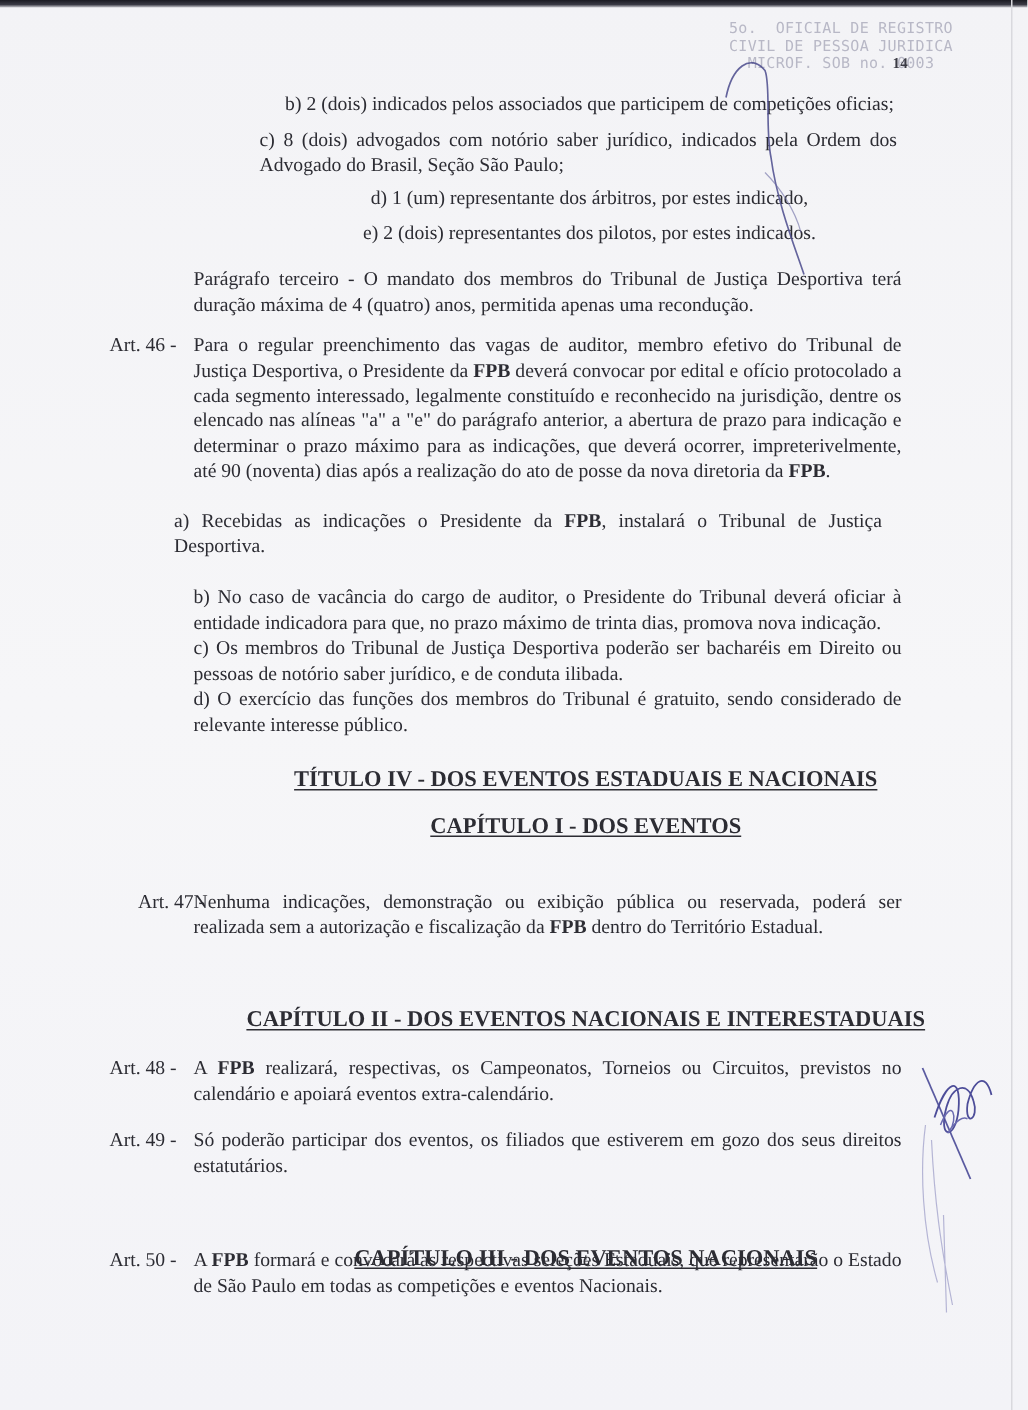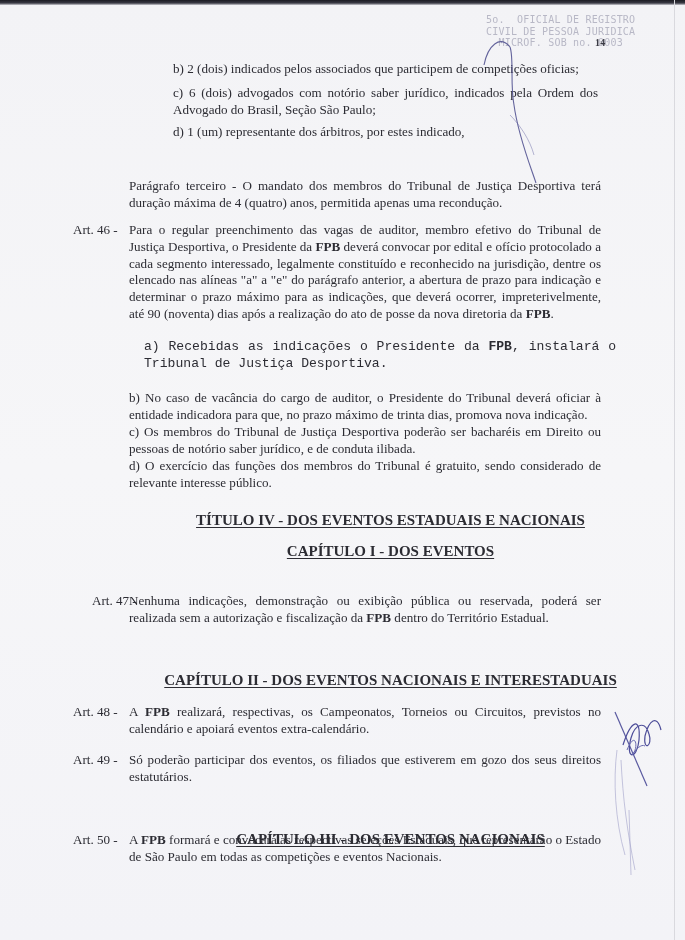--- a/index.html
+++ b/index.html
@@ -50,20 +50,21 @@
       font-family: "Liberation Serif", serif;
       font-size: 10px;
       font-weight: bold;
       color: #3b3b44;
     }
     .text {
       position: absolute;
       font-size: 13.1px;
       line-height: 16.8px;
       color: #2c2c33;
+      text-align: center;
     }
     .justify { text-align: justify; text-align-last: left; }
     .heading {
       position: absolute;
       left: 0; width: 685px;
       text-align: center;
       font-weight: bold;
       font-size: 15px;
       text-decoration: underline;
       text-underline-offset: 2px;
@@ -94,32 +95,36 @@
   <div class="stamp"><span>5o.  OFICIAL DE REGISTRO</span>
 <span>CIVIL DE PESSOA JURIDICA</span>
 <span>MICROF. SOB no. 0003</span><span class="pagenum">14</span></div>
 
   <div class="text" style="left:173px; top:61px; width:440px;">
     <span>b)</span>
     <span>2 (dois) indicados pelos associados que participem de competições oficias;</span>
   </div>
   <div class="text justify" style="left:173px; top:85px; width:425px; text-indent:0;">
     <span>c)</span>
-    <span>6 (dois) advogados com notório saber jurídico, indicados pela Ordem dos Advogado do Brasil, Seção São Paulo;</span>
+    <span>8 (dois) advogados com notório saber jurídico, indicados pela Ordem dos Advogado do Brasil, Seção São Paulo;</span>
   </div>
   <div class="text" style="left:173px; top:124px; width:440px;">
     <span>d)</span>
     <span>1 (um) representante dos árbitros, por estes indicado,</span>
+  </div>
+  <div class="text" style="left:173px; top:147px; width:440px;">
+    <span>e)</span>
+    <span>2 (dois) representantes dos pilotos, por estes indicados.</span>
   </div>
 
   <div class="text justify" style="left:129px; top:178px; width:472px;">Parágrafo terceiro - O mandato dos membros do Tribunal de Justiça Desportiva terá duração máxima de 4 (quatro) anos, permitida apenas uma recondução.</div>
 
   <div class="art-label" style="top:222px;">Art. 46 -</div>
   <div class="text justify" style="left:129px; top:222px; width:472px;"><span>Para o regular preenchimento das vagas de auditor, membro efetivo do Tribunal de Justiça Desportiva, o Presidente da </span><b>FPB</b><span> deverá convocar por edital e ofício protocolado a cada segmento interessado, legalmente constituído e reconhecido na jurisdição, dentre os elencado nas alíneas "a" a "e" do parágrafo anterior, a abertura de prazo para indicação e determinar o prazo máximo para as indicações, que deverá ocorrer, impreterivelmente, até 90 (noventa) dias após a realização do ato de posse da nova diretoria da </span><b>FPB</b><span>.</span></div>
-  <div class="text justify" style="left:144px; top:339px; width:472px;font-family:Liberation Mono, monospace;"><span>a) Recebidas as indicações o Presidente da </span><b>FPB</b><span>,  instalará o Tribunal de Justiça Desportiva.</span></div>
+  <div class="text justify" style="left:116px; top:339px; width:472px;"><span>a) Recebidas as indicações o Presidente da </span><b>FPB</b><span>,  instalará o Tribunal de Justiça Desportiva.</span></div>
   <div class="text justify" style="left:129px; top:424px; width:472px;">c) Os membros do Tribunal de Justiça Desportiva poderão ser bacharéis em Direito ou pessoas de notório saber jurídico, e de conduta ilibada.</div>
   <div class="text justify" style="left:129px; top:390px; width:472px;">b) No caso de vacância do cargo de auditor, o Presidente do Tribunal deverá oficiar à entidade indicadora para que, no prazo máximo de trinta dias, promova nova indicação.</div>
   <div class="text justify" style="left:129px; top:458px; width:472px;">d) O exercício das funções dos membros do Tribunal é gratuito, sendo considerado de relevante interesse público.</div>
 
   <div class="heading" style="top:512px;">TÍTULO IV - DOS EVENTOS ESTADUAIS E NACIONAIS</div>
   <div class="heading" style="top:543px;">CAPÍTULO I - DOS EVENTOS</div>
 
   <div class="art-label" style="top:593px;margin-left:19px;">Art. 47 -</div>
   <div class="text justify" style="left:129px; top:593px; width:472px;"><span>Nenhuma indicações, demonstração ou exibição pública ou reservada, poderá ser realizada sem a autorização e fiscalização da </span><b>FPB</b><span> dentro do Território Estadual.</span></div>
 

